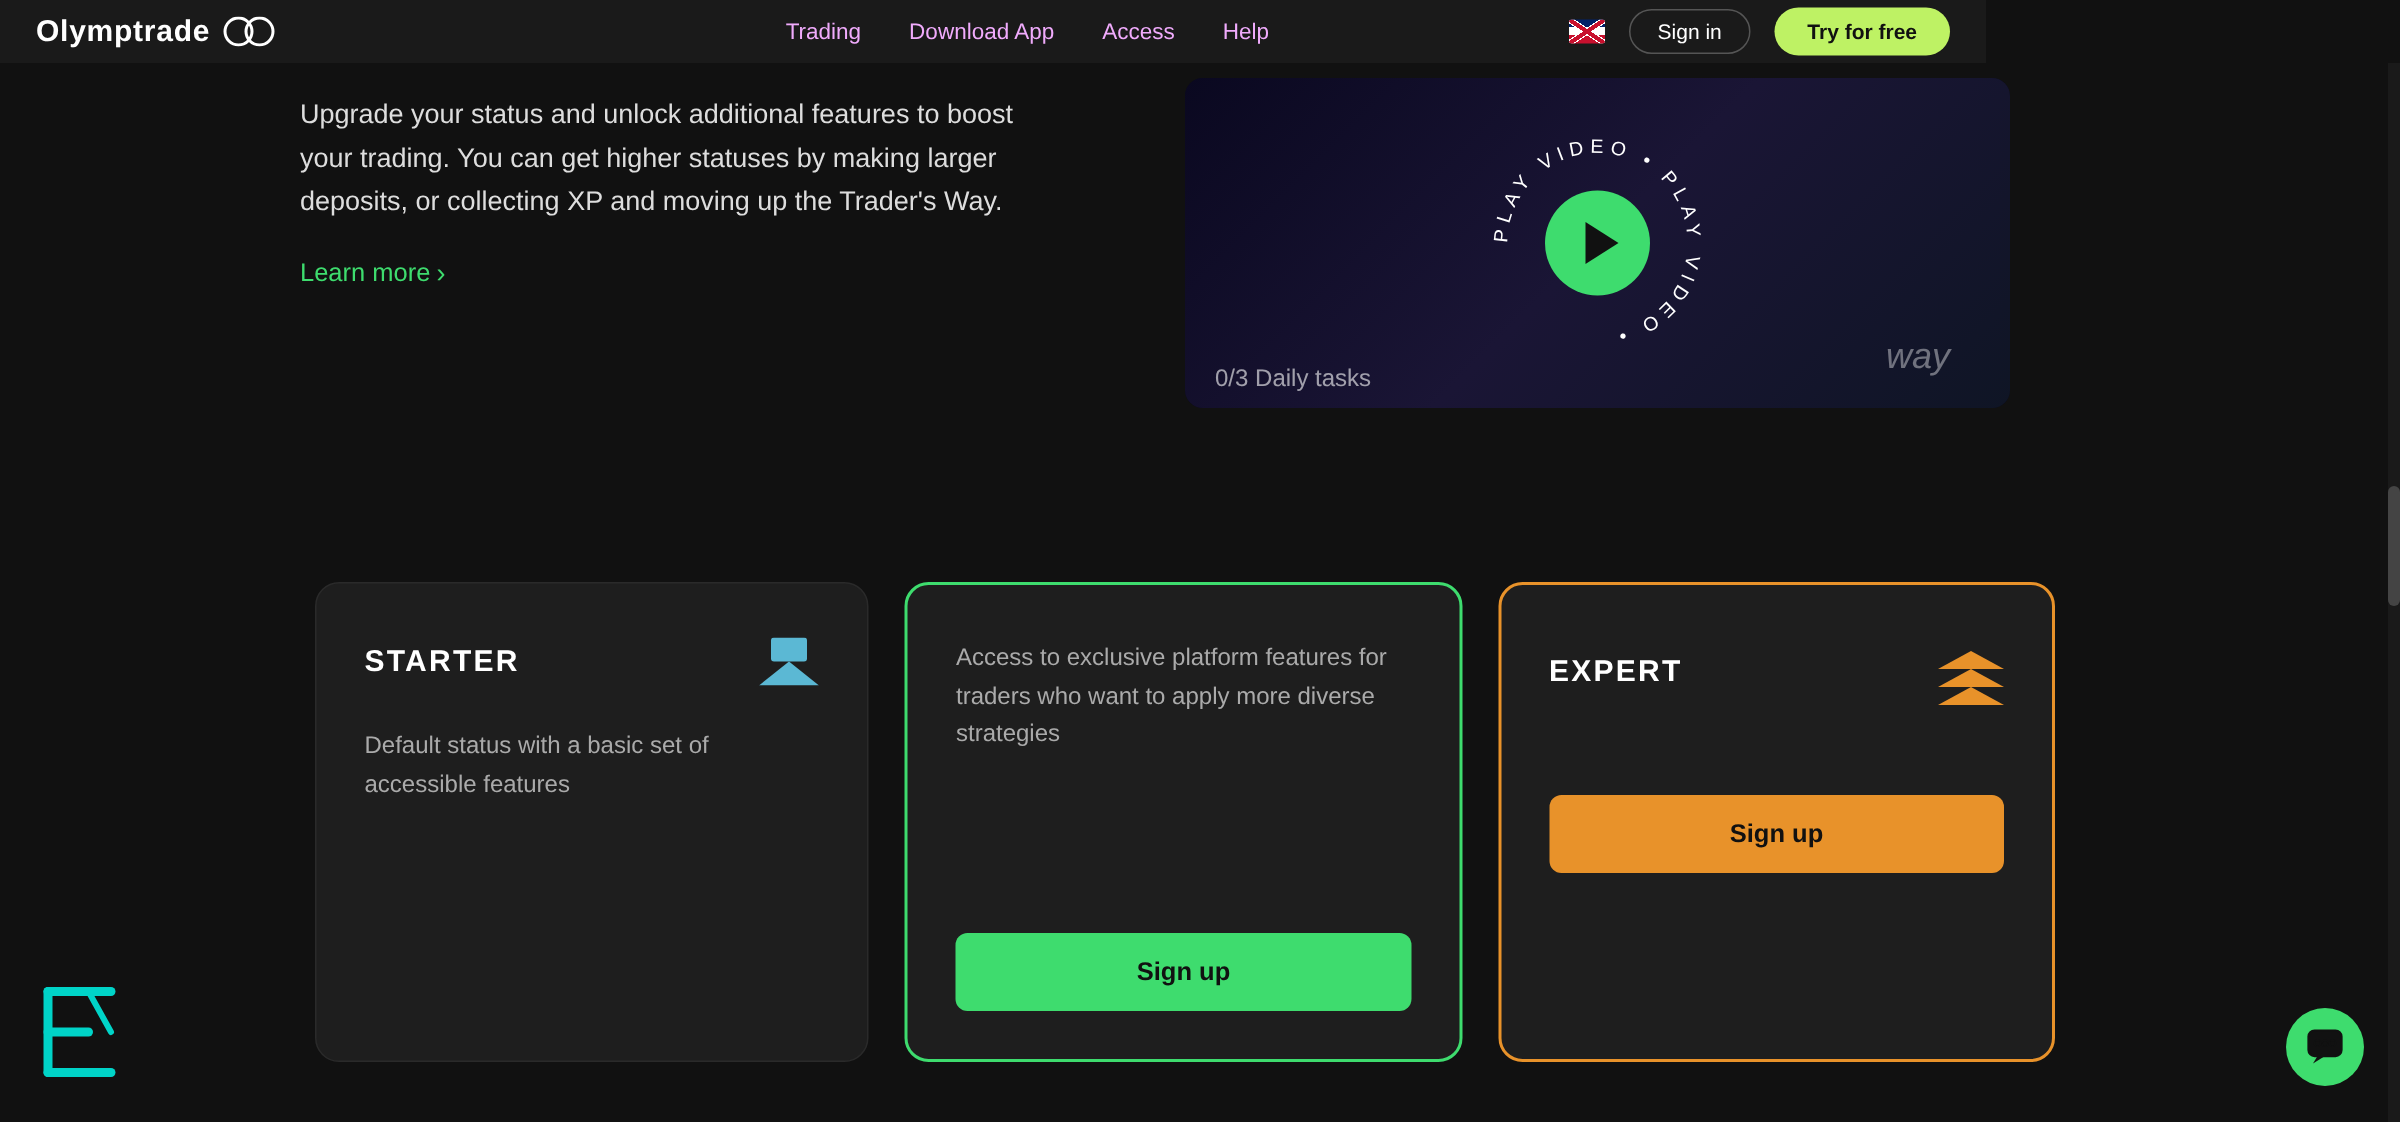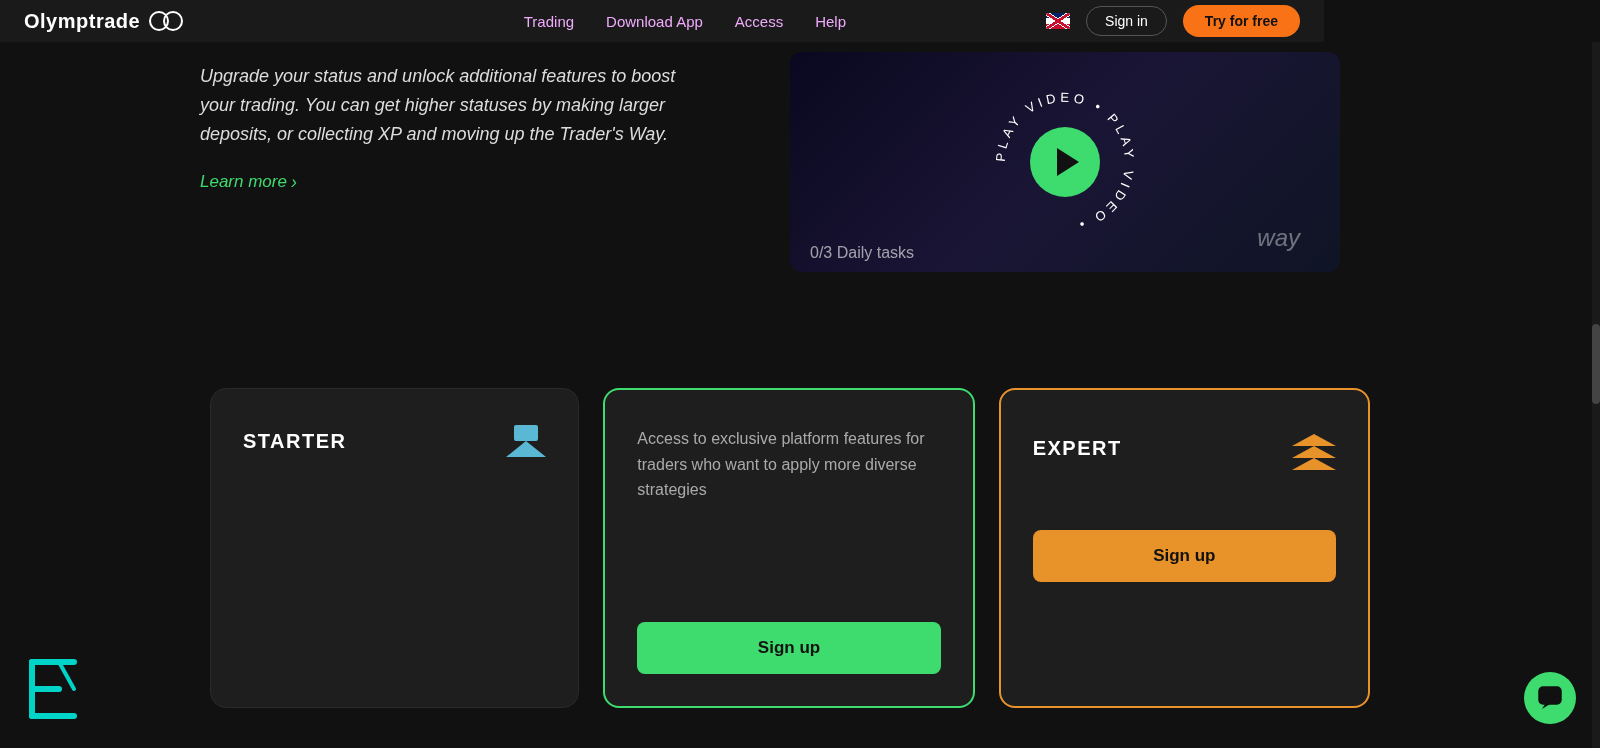--- a/index.html
+++ b/index.html
@@ -85,21 +85,21 @@
     .sign-in-btn {
       background: transparent;
       border: 1px solid #555;
       color: #fff;
       padding: 6px 18px;
       border-radius: 20px;
       cursor: pointer;
       font-size: 14px;
     }
     .try-free-btn {
-      background: #f97316;
+      background: #bef264;
       border: none;
       color: #111;
       padding: 8px 22px;
       border-radius: 20px;
       cursor: pointer;
       font-size: 14px;
       font-weight: bold;
     }
 
     
@@ -110,21 +110,20 @@
     }
 
     
     .left-section {
       flex: 0 0 790px;
       padding: 40px 80px 40px 200px;
       display: flex;
       flex-direction: column;
       justify-content: flex-start;
       padding-top: 20px;
-      font-style: italic;
     }
 
     .description-text {
       color: #ddd;
       font-size: 18px;
       line-height: 1.6;
       margin-bottom: 24px;
       max-width: 550px;
     }
 
@@ -426,20 +425,21 @@
   <div class="card starter">
     <div class="card-header">
       <span class="card-title">STARTER</span>
       <div style="width:40px;height:32px;position:relative;">
         <svg width="40" height="32" viewBox="0 0 40 32">
           <rect x="8" y="0" width="24" height="16" rx="2" fill="#5bb8d4"></rect>
           <polygon points="0,32 20,16 40,32" fill="#5bb8d4"></polygon>
         </svg>
       </div>
     </div>
+    <p class="card-description">Default status with a basic set of accessible features</p>
   </div>
 
   <div class="card advanced">
     <p class="card-description">Access to exclusive platform features for traders who want to apply more diverse strategies</p>
     <div class="card-footer">
       <button class="sign-up-green">Sign up</button>
     </div>
   </div>
 
   <div class="card expert">

